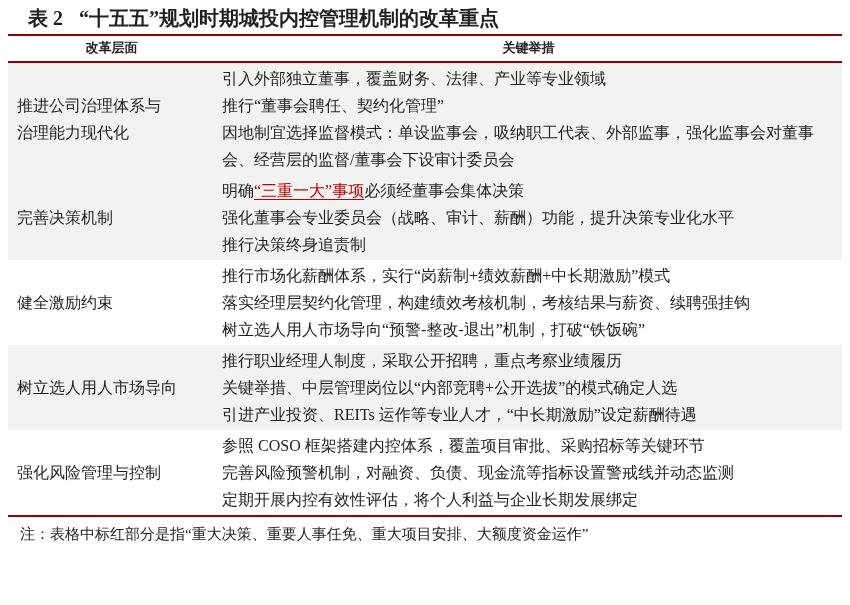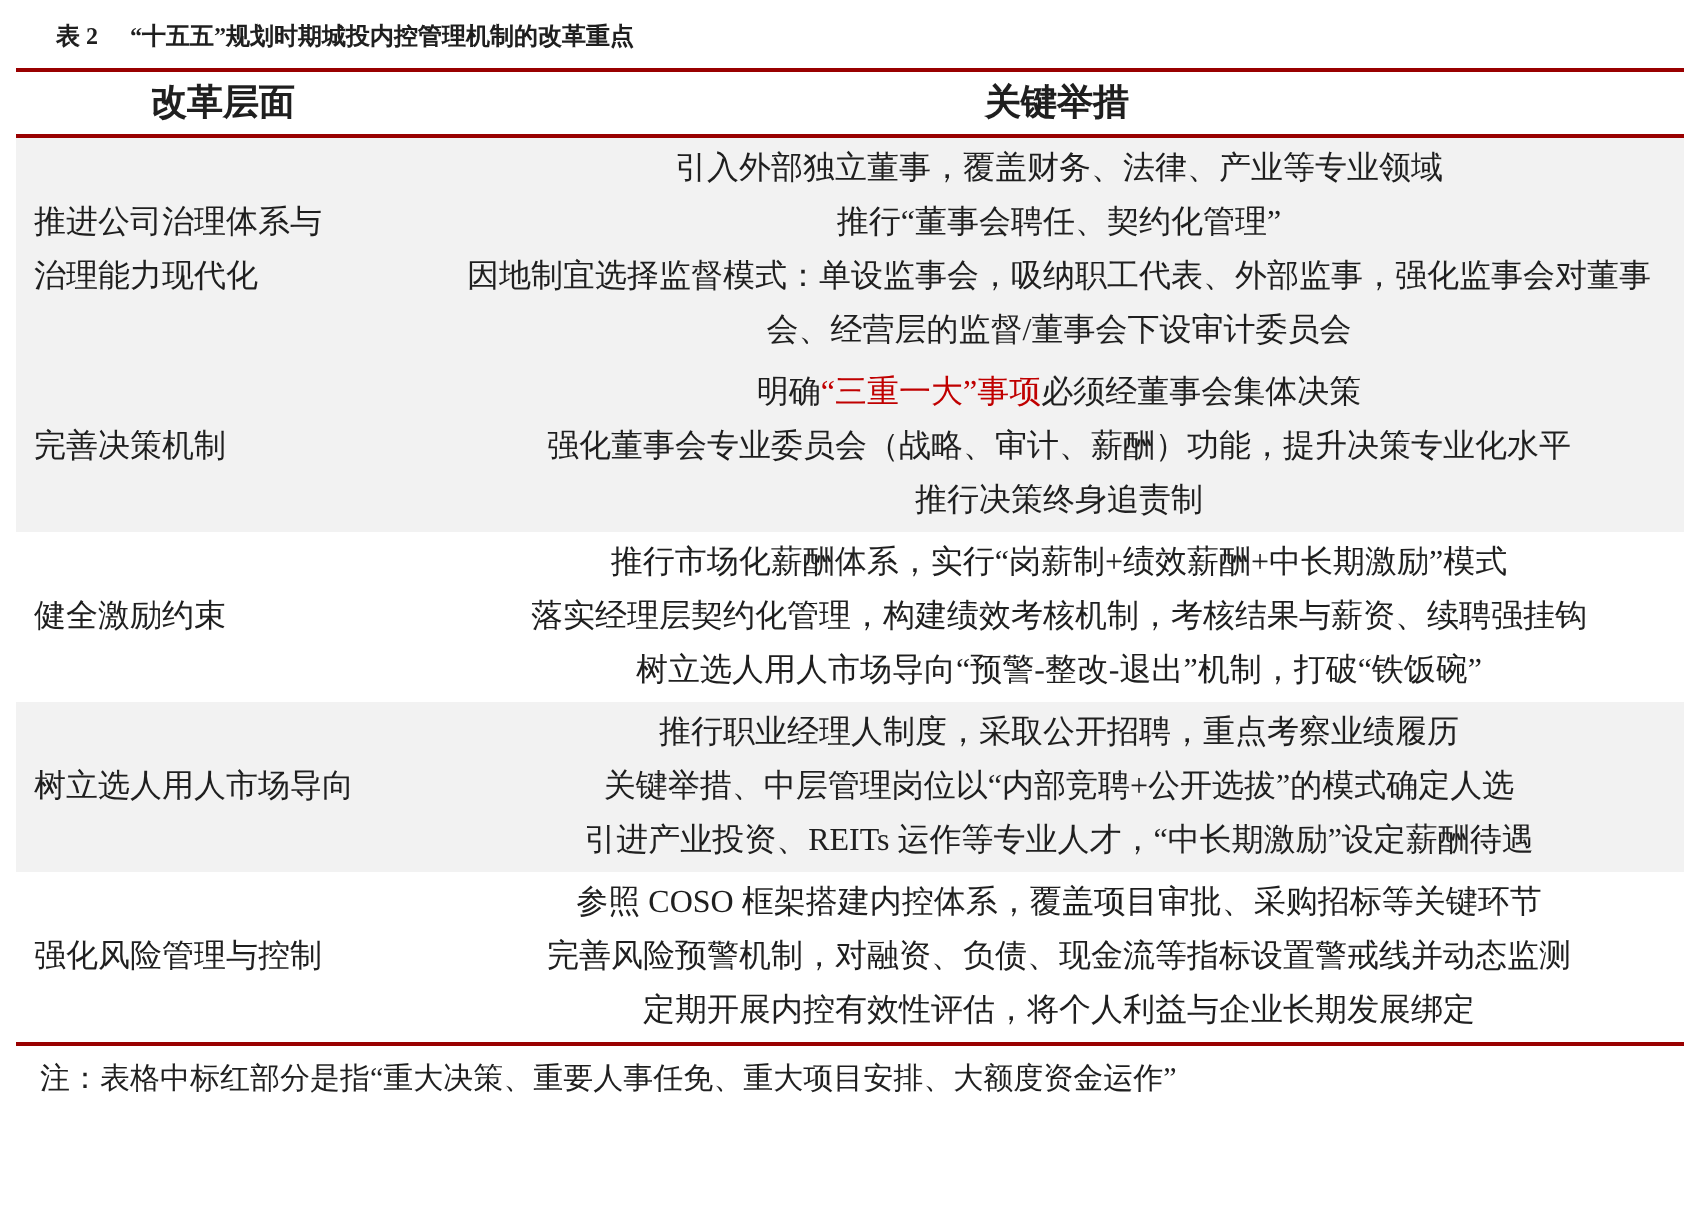--- a/index.html
+++ b/index.html
@@ -16,58 +16,59 @@
     overflow: hidden;
     font-family: "Liberation Serif", "DejaVu Serif", serif;
     color: var(--text);
   }
   .page { padding: 6px 8px 0 8px; }
 
   .title-bar {
     padding-left: 20px;
     height: 28px;
     line-height: 24px;
-    font-size: 12px;
+    font-size: 20px;
     font-weight: bold;
     white-space: nowrap;
   }
   .title-label { display: inline-block; margin-right: 16px; }
 
   table.report-table {
     width: 100%;
     border-collapse: collapse;
     table-layout: fixed;
     border-top: 2px solid var(--rule);
     border-bottom: 2px solid var(--rule);
   }
   col.col-level { width: 207px; }
   thead th {
-    font-size: 18px;
+    font-size: 13px;
     font-weight: bold;
     text-align: center;
     padding: 3px 0 4px 0;
     border-bottom: 2px solid var(--rule);
     background: #ffffff;
   }
   tbody tr.shaded { background: var(--row_alt); }
   td { vertical-align: middle; }
   td.level-cell {
     padding: 2px 34px 2px 9px;
     font-size: 16px;
     line-height: 27px;
     white-space: pre-line;
     margin-top: 41px;
   }
-  td.measures-cell { padding: 2px 5px 2px 7px; text-align: center; }
+  td.measures-cell { padding: 2px 5px 2px 7px; }
   .measure {
     font-size: 16px;
     line-height: 27px;
   }
   .red-underline {
     color: var(--highlight);
+    text-decoration: underline;
     text-underline-offset: 3px;
     text-decoration-thickness: 1px;
   }
   .footnotes { padding-left: 12px; margin-top: 5px; }
   .footnote-line {
     font-size: 15px;
     line-height: 24px;
   }
 </style>
 </head>

